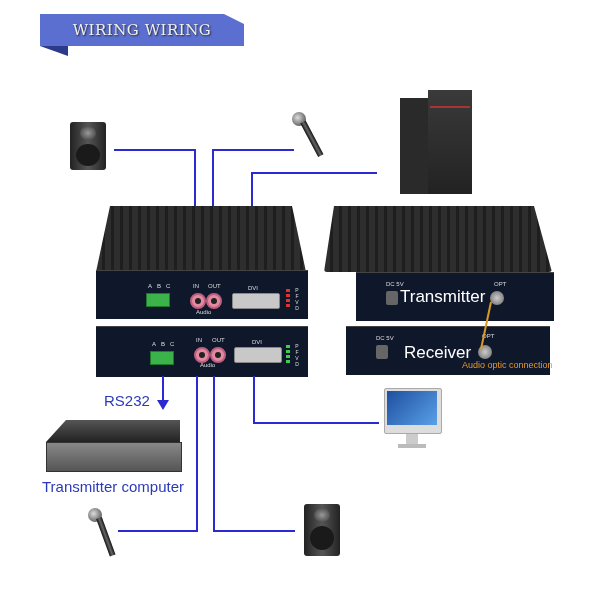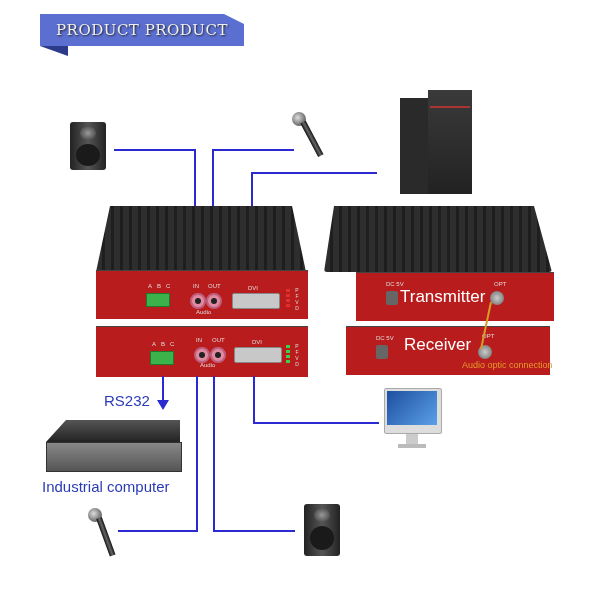--- a/index.html
+++ b/index.html
@@ -7,38 +7,38 @@
   .abs{position:absolute;}
   .banner{left:40px;top:14px;width:204px;height:32px;background:#5b6fd0;}
   .banner-fold{left:40px;top:46px;width:0;height:0;border-left:28px solid transparent;border-top:10px solid #2b3a8a;}
   .banner-corner{left:224px;top:14px;width:0;height:0;border-top:10px solid #fff;border-left:20px solid transparent;}
   .banner-text{left:40px;top:14px;width:204px;height:32px;line-height:32px;text-align:center;color:#f0f0f0;font-family:"DejaVu Serif",serif;font-size:15px;letter-spacing:0.5px;text-shadow:1px 1px 2px #222;}
   .wire{position:absolute;background:#2a2ad0;}
   .fiber{position:absolute;background:#d99a2a;}
   .label-blue{color:#2b3bb8;font-size:15px;}
   .unit{background:linear-gradient(#3a3a3a,#161616);border-radius:3px;}
   .unit-top{background:repeating-linear-gradient(90deg,#2e2e2e 0 6px,#1e1e1e 6px 9px);}
-  .face{background:#b91c1c;border-top:1px solid #444;}
+  .face{background:#0f172a;border-top:1px solid #444;}
   .tiny{color:#ddd;font-size:6px;}
   .term{background:#3cb34a;border:1px solid #1e7a2a;}
   .jack{border-radius:50%;background:#e28aa0;border:2px solid #c06080;}
   .jack::after{content:"";position:absolute;left:3px;top:3px;width:6px;height:6px;border-radius:50%;background:#222;}
   .dvi{background:#c8c8c8;border:1px solid #888;border-radius:2px;}
   .led{width:4px;height:3px;}
   .pfvd{color:#ddd;font-size:5px;line-height:6px;width:6px;text-align:center;}
   .white-text{color:#fff;font-size:17px;}
   .orange-text{color:#e69a2a;font-size:9px;}
 </style>
 </head>
 <body>
 
 <div class="abs banner"></div>
 <div class="abs banner-fold"></div>
 <div class="abs banner-corner"></div>
-<div class="abs banner-text">PRODUCT PRODUCT</div>
+<div class="abs banner-text">WIRING WIRING</div>
 
 <div class="abs" style="left:70px;top:122px;width:36px;height:48px;background:linear-gradient(90deg,#222,#555 50%,#222);border-radius:3px;">
   <div class="abs" style="left:10px;top:4px;width:16px;height:14px;border-radius:50%;background:radial-gradient(#999,#333);"></div>
   <div class="abs" style="left:6px;top:22px;width:24px;height:22px;border-radius:50%;background:#1a1a1a;"></div>
 </div>
 
 <div class="abs" style="left:292px;top:112px;width:14px;height:14px;border-radius:50%;background:radial-gradient(circle at 40% 40%,#ddd,#333);"></div>
 <div class="abs" style="left:300px;top:122px;width:6px;height:38px;background:linear-gradient(90deg,#111,#666,#111);transform:rotate(-28deg);transform-origin:top;"></div>
 
 <div class="abs" style="left:400px;top:90px;width:72px;height:104px;">
@@ -108,21 +108,21 @@
   <div class="abs tiny" style="left:30px;top:8px;">DC 5V</div>
   <div class="abs" style="left:30px;top:18px;width:12px;height:14px;background:#666;border-radius:2px;"></div>
   <div class="abs white-text" style="left:44px;top:14px;">Transmitter</div>
   <div class="abs tiny" style="left:138px;top:8px;">OPT</div>
   <div class="abs" style="left:134px;top:18px;width:14px;height:14px;border-radius:50%;background:radial-gradient(#ccc,#666);"></div>
 </div>
 
 <div class="abs face" style="left:346px;top:326px;width:204px;height:48px;">
   <div class="abs tiny" style="left:30px;top:8px;">DC 5V</div>
   <div class="abs" style="left:30px;top:18px;width:12px;height:14px;background:#666;border-radius:2px;"></div>
-  <div class="abs white-text" style="left:58px;top:8px;">Receiver</div>
+  <div class="abs white-text" style="left:58px;top:16px;">Receiver</div>
   <div class="abs tiny" style="left:136px;top:6px;">OPT</div>
   <div class="abs" style="left:132px;top:18px;width:14px;height:14px;border-radius:50%;background:radial-gradient(#ccc,#666);"></div>
 </div>
 
 <div class="fiber" style="left:490px;top:302px;width:2px;height:48px;transform:rotate(12deg);transform-origin:top;"></div>
 <div class="abs orange-text" style="left:462px;top:360px;">Audio optic connection</div>
 
 <div class="wire" style="left:162px;top:376px;width:2px;height:26px;"></div>
 <div class="abs" style="left:157px;top:400px;width:0;height:0;border-left:6px solid transparent;border-right:6px solid transparent;border-top:10px solid #2a2ad0;"></div>
 <div class="wire" style="left:196px;top:376px;width:2px;height:154px;"></div>
@@ -131,21 +131,21 @@
 <div class="wire" style="left:213px;top:530px;width:82px;height:2px;"></div>
 <div class="wire" style="left:253px;top:376px;width:2px;height:48px;"></div>
 <div class="wire" style="left:253px;top:422px;width:126px;height:2px;"></div>
 
 <div class="abs label-blue" style="left:104px;top:392px;">RS232</div>
 
 <div class="abs" style="left:46px;top:420px;width:134px;height:52px;">
   <div class="abs" style="left:0;top:0;width:134px;height:22px;background:linear-gradient(#555,#222);clip-path:polygon(20px 0,134px 0,134px 22px,0 22px);"></div>
   <div class="abs" style="left:0;top:22px;width:134px;height:28px;background:linear-gradient(#888,#555);border:1px solid #333;"></div>
 </div>
-<div class="abs label-blue" style="left:42px;top:478px;">Industrial computer</div>
+<div class="abs label-blue" style="left:42px;top:478px;">Transmitter computer</div>
 
 <div class="abs" style="left:384px;top:388px;width:58px;height:66px;">
   <div class="abs" style="left:0;top:0;width:56px;height:44px;background:#ddd;border:1px solid #aaa;border-radius:2px;"></div>
   <div class="abs" style="left:3px;top:3px;width:50px;height:34px;background:linear-gradient(135deg,#1e4fa0,#5aa0e8);"></div>
   <div class="abs" style="left:22px;top:46px;width:12px;height:10px;background:#ccc;"></div>
   <div class="abs" style="left:14px;top:56px;width:28px;height:4px;background:#bbb;"></div>
 </div>
 
 <div class="abs" style="left:88px;top:508px;width:14px;height:14px;border-radius:50%;background:radial-gradient(circle at 40% 40%,#ddd,#333);"></div>
 <div class="abs" style="left:96px;top:518px;width:6px;height:40px;background:linear-gradient(90deg,#111,#666,#111);transform:rotate(-20deg);transform-origin:top;"></div>

